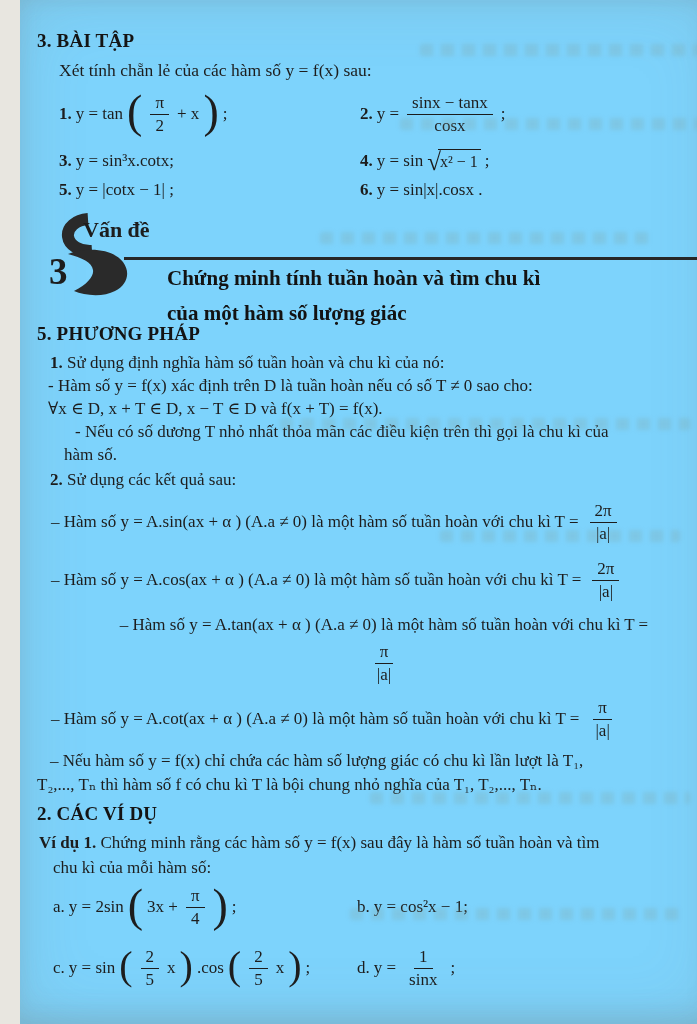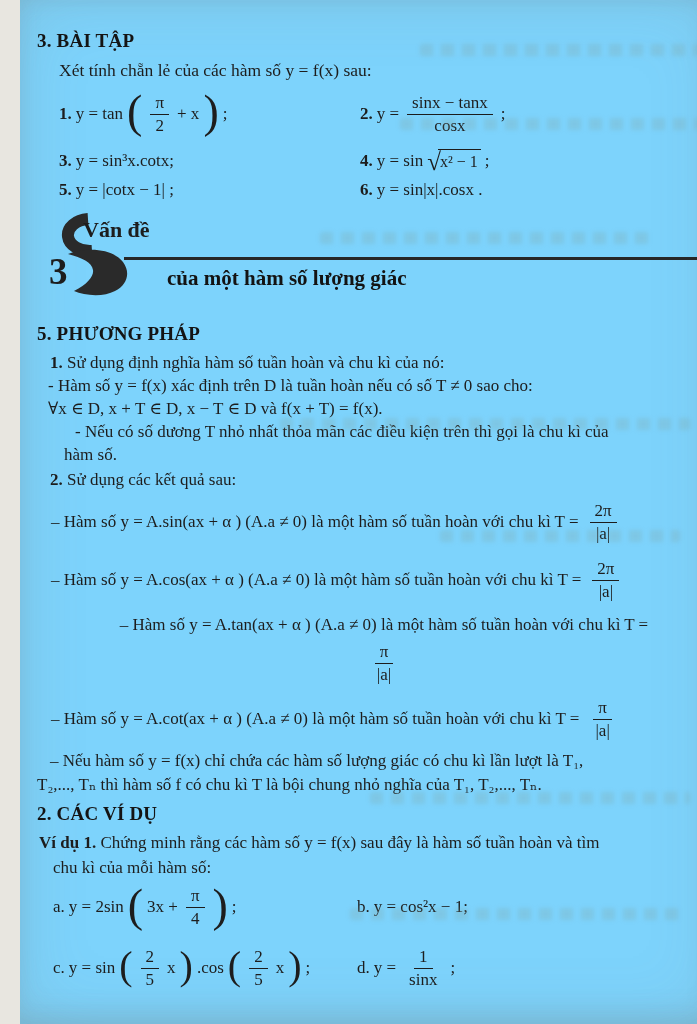--- a/index.html
+++ b/index.html
@@ -107,20 +107,21 @@
 
   <div class="banner">
     <svg width="100" height="95" viewBox="0 0 100 95" style="position:absolute;left:18px;top:1px;">
       <path d="M50,7 A22,16 0 1 0 54,39" fill="none" stroke="#2a2a2a" stroke-width="12"></path>
       <path d="M30,42 C52,34 76,38 85,50 C93,61 89,73 77,79 C66,85 47,84 36,79 C50,72 56,64 55,58 C54,50 44,46 30,42 Z" fill="#2a2a2a"></path>
     </svg>
     <span class="banner-label">Vấn đề</span>
     <span class="banner-number">3</span>
     <div class="banner-rule"></div>
     <div class="banner-title">
+      <div>Chứng minh tính tuần hoàn và tìm chu kì</div>
       <div>của một hàm số lượng giác</div>
     </div>
   </div>
 
   <section>
     <h2 style="margin:7px 0 0 17px;">5. PHƯƠNG PHÁP</h2>
 
     <p class="t" style="margin:6px 0 0 30px;line-height:23px;"><span class="num">1.</span> <span>Sử dụng định nghĩa hàm số tuần hoàn và chu kì của nó:</span></p>
     <p class="t" style="margin:0 0 0 28px;line-height:23px;">- Hàm số y = f(x) xác định trên D là tuần hoàn nếu có số T ≠ 0 sao cho:</p>
     <p class="t" style="margin:0 0 0 28px;line-height:23px;">∀x ∈ D, x + T ∈ D, x − T ∈ D và f(x + T) = f(x).</p>

